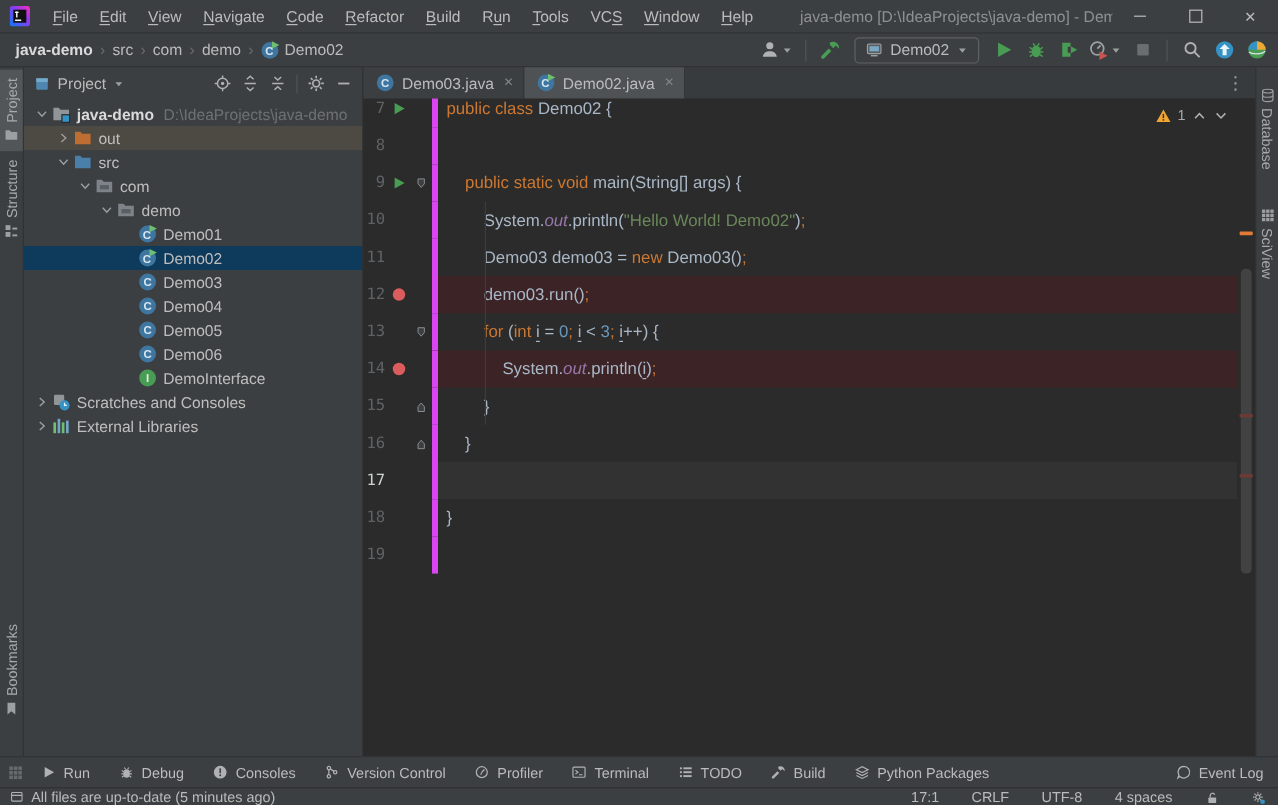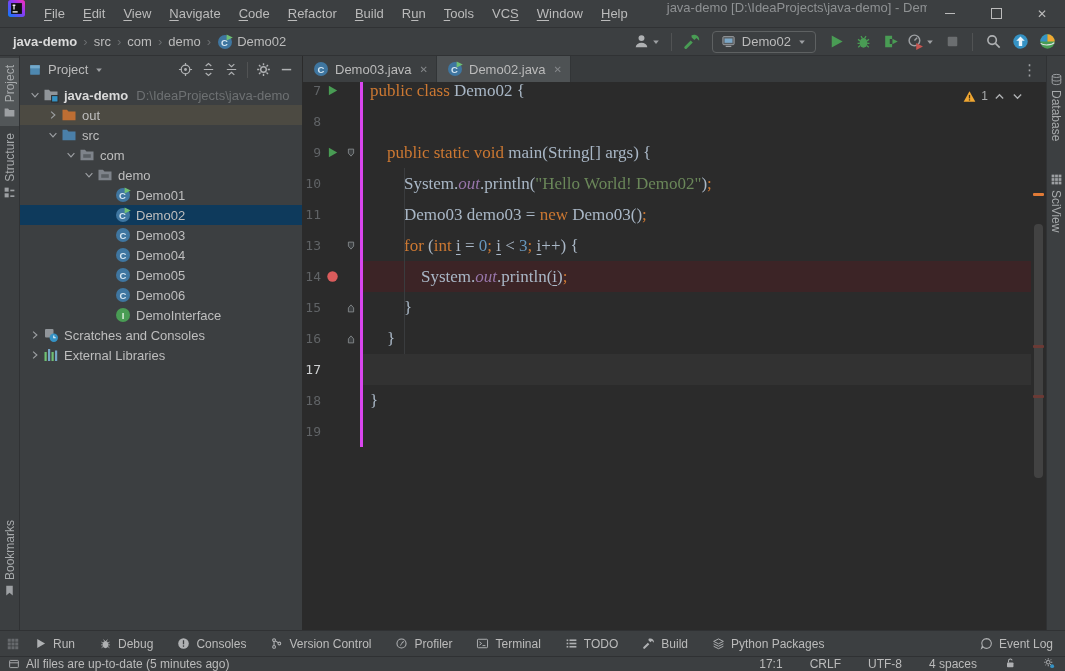--- a/index.html
+++ b/index.html
@@ -2,21 +2,21 @@
 <html><head>
 <meta charset="utf-8">
 <style>
   html,body{margin:0;padding:0;background:#1e1e1e}
   .app{position:relative;width:1065px;height:671px;background:#2B2B2B;overflow:hidden;
        font-family:"Liberation Sans",sans-serif;font-size:13px;color:#BBBBBB;user-select:none}
   .icon{display:inline-flex;width:16px;height:16px;flex:0 0 auto}
   .icon svg{width:100%;height:100%}
 
   
-  .titlebar{display:flex;align-items:flex-start;height:28px;background:#3C3F41;border-bottom:1px solid #303234;box-sizing:border-box}
+  .titlebar{display:flex;align-items:center;height:28px;background:#3C3F41;border-bottom:1px solid #303234;box-sizing:border-box}
   .logo{width:17px;height:17px;margin:0 10px 0 8px}
   .menu{display:flex;align-items:center}
   .menu-item{padding:0 9px;line-height:27px;color:#BBBBBB;cursor:default}
   .menu-item u{text-underline-offset:2px}
   .win-title{flex:1;text-align:center;color:#8E9193;white-space:nowrap;overflow:hidden;padding-left:30px}
   .win-controls{display:flex;height:100%}
   .win-btn{width:46px;display:flex;align-items:center;justify-content:center;color:#BBBBBB;font-size:12px}
   .wc-min{width:10px;height:1px;background:#BBBBBB;display:inline-block}
   .wc-max{width:9px;height:9px;border:1px solid #BBBBBB;display:inline-block}
 
@@ -76,22 +76,22 @@
 
   .editor-body{position:relative;flex:1;overflow:hidden}
   .code-pane{position:absolute;top:-7px;left:0;right:0}
   .code-row{display:flex;height:31px}
   .gut{width:57px;flex:0 0 57px;display:flex;align-items:center}
   .g-num{width:18px;text-align:right;font-family:"DejaVu Sans Mono",monospace;font-size:13px;color:#606366}
   .g-a{width:23px;display:inline-flex;justify-content:center;align-items:center}
   .g-b{width:14px;display:inline-flex;justify-content:center;align-items:center}
   .g-a .icon{width:13px;height:13px}
   .g-b .icon{width:12px;height:12px}
-  .code-cell{flex:1;border-left:3px solid #d946ef;padding-left:7px;font-family:Liberation Serif, serif;
-             font-size:17px;line-height:31px;white-space:pre}
+  .code-cell{flex:1;border-left:5px solid #d946ef;padding-left:7px;font-family:Liberation Sans, sans-serif;
+             font-size:14px;line-height:31px;white-space:pre}
   .code-row.bp .code-cell{background:#3C2426}
   .code-row.caret .code-cell{background:#323232}
   .code-row.caret .g-num{color:#CFD1D3}
   .tk-kw{color:#CC7832}.tk-pl{color:#A9B7C6}.tk-str{color:#6A8759}.tk-num{color:#6897BB}
   .tk-fld{color:#9876AA;font-style:italic}.tk-semi{color:#CC7832}
   .tk-var{color:#A9B7C6;text-decoration:underline;text-underline-offset:3px}
   .iguide{position:absolute;left:101px;width:1px;background:#3A3C3E}
 
   .estripe{position:absolute;top:0;right:0;bottom:0;width:15px;background:#2B2B2B}
   .mark{position:absolute;left:2px;width:11px;height:3px;border-radius:1px}
@@ -103,21 +103,21 @@
   .toolwindow-bar{position:absolute;top:630px;left:0;width:1065px;height:26px;background:#3C3F41;border-top:1px solid #303234;box-sizing:border-box;display:flex;align-items:center;font-size:12px;padding:0 12px 0 6px}
   .tw-corner{width:14px;height:14px;margin-right:14px}
   .tw-item{display:inline-flex;align-items:center;gap:6px;margin-right:24px;color:#BBBBBB}
   .tw-item .icon{width:13px;height:13px}
   .tw-right{margin-left:auto;display:flex;align-items:center}
   .tw-right .tw-item{margin-right:0}
 
   .statusbar{position:absolute;top:656px;left:0;width:1065px;height:15px;background:#3C3F41;border-top:1px solid #2F3133;box-sizing:border-box;display:flex;align-items:center;font-size:12px;color:#BBBBBB;padding:0 10px 0 8px}
   .sb-msg{display:inline-flex;align-items:center;gap:6px}
   .sb-msg .icon{width:12px;height:12px}
-  .sb-right{margin-left:auto;display:flex;align-items:flex-start;gap:27px}
+  .sb-right{margin-left:auto;display:flex;align-items:flex-end;gap:27px}
   .sb-right .icon{width:12px;height:12px}
 </style>
 </head>
 <body>
 
 <div class="app">
 
   <div class="titlebar">
     <span class="icon logo">
         <svg viewBox="0 0 16 16">
@@ -671,20 +671,34 @@
               <div class="code-cell"><span class="tk-pl">        System.</span><span class="tk-fld">out</span><span class="tk-pl">.println(</span><span class="tk-str">"Hello World! Demo02"</span><span class="tk-pl">)</span><span class="tk-semi">;</span></div>
             </div>
             <div class="code-row">
               <div class="gut">
                 <span class="g-num">11</span>
                 <span class="g-a"></span>
                 <span class="g-b"></span>
               </div>
               <div class="code-cell"><span class="tk-pl">        Demo03 demo03 = </span><span class="tk-kw">new</span><span class="tk-pl"> Demo03()</span><span class="tk-semi">;</span></div>
             </div>
+            <div class="code-row bp">
+              <div class="gut">
+                <span class="g-num">12</span>
+                <span class="g-a">
+                  <span class="icon">
+                    <svg viewBox="0 0 16 16">
+                      <circle cx="8" cy="8" r="6.4" fill="#DB5C5C"></circle>
+                    </svg>
+                  </span>
+                </span>
+                <span class="g-b"></span>
+              </div>
+              <div class="code-cell"><span class="tk-pl">        demo03.run()</span><span class="tk-semi">;</span></div>
+            </div>
             <div class="code-row">
               <div class="gut">
                 <span class="g-num">13</span>
                 <span class="g-a"></span>
                 <span class="g-b">
                   <span class="icon">
                     <svg viewBox="0 0 16 16">
                       <path d="M4.5 2.8h7v5.4L8 12.2 4.5 8.2z" fill="#3C3F41" stroke="#8A8F92" stroke-width="1.1"></path>
                     </svg>
                   </span>

